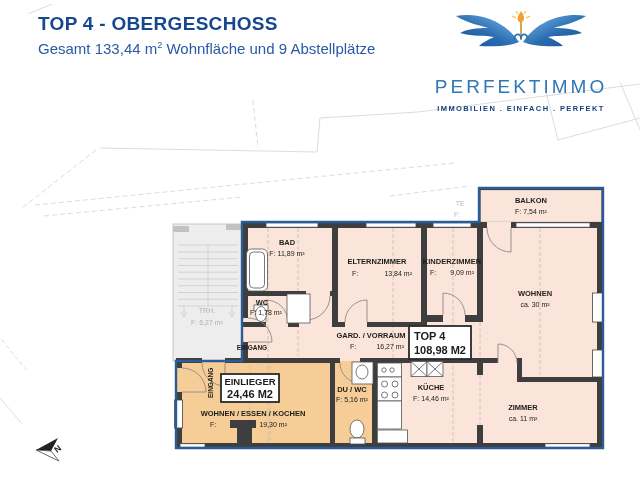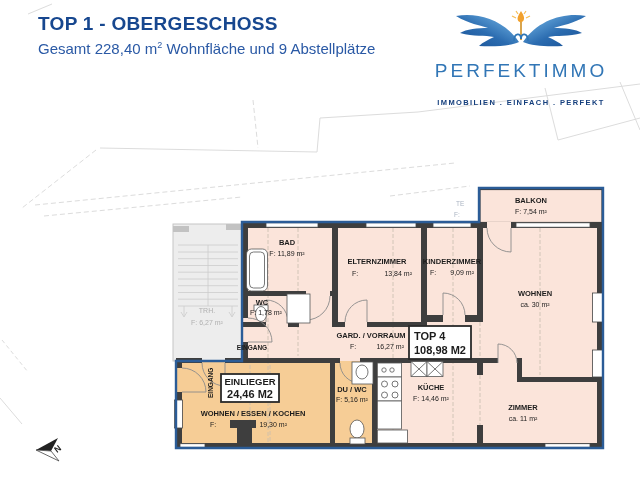--- a/index.html
+++ b/index.html
@@ -4,22 +4,22 @@
 <style>
   html,body{margin:0;padding:0;background:#fff;}
   .page{position:relative;width:640px;height:480px;background:#ffffff;overflow:hidden;
         font-family:"Liberation Sans",sans-serif;}
   .title{position:absolute;left:38px;top:13px;font-size:19px;font-weight:bold;
          color:#17478f;letter-spacing:.3px;}
   .subtitle{position:absolute;left:38px;top:40px;font-size:15px;color:#2a59a5;}
   .subtitle sup{font-size:9px;}
   .logo{position:absolute;right:14px;top:8px;width:210px;text-align:center;}
   .logo svg{display:block;margin:0 auto;}
-  .brand{font-size:19px;color:#3176b6;letter-spacing:3px;margin-top:0;}
-  .tagline{font-size:7.5px;font-weight:bold;color:#153f7d;letter-spacing:1.4px;margin-top:16px;}
+  .brand{font-size:19px;color:#3176b6;letter-spacing:3px;margin-top:16px;}
+  .tagline{font-size:7.5px;font-weight:bold;color:#153f7d;letter-spacing:1.4px;margin-top:6px;}
   .plan{position:absolute;left:0;top:0;}
   text{font-family:"Liberation Sans",sans-serif;fill:#1c1c1c;}
   .rn{font-size:7.5px;font-weight:bold;}
   .ra{font-size:7px;}
   .gray{fill:#b0b0b0;}
   .faint{fill:#aab4c2;font-size:6.5px;}
   .badge1{font-size:11px;font-weight:bold;}
   .badge2{font-size:9.5px;font-weight:bold;}
   .eing{font-size:6.5px;font-weight:bold;}
 </style>
@@ -219,22 +219,22 @@
       <text class="badge1" x="250" y="398" text-anchor="middle">24,46 M2</text>
     </g>
 
     <g>
       <path d="M36,450 L58,438 L51,451 Z" fill="#222222"></path>
       <path d="M36,450 L51,451 L59,461 Z" fill="#ffffff" stroke="#444444" stroke-width="0.8"></path>
       <text font-size="8.5" font-weight="bold" transform="translate(57,453) rotate(-38)">N</text>
     </g>
   </svg>
 
-  <div class="title">TOP 1 - OBERGESCHOSS</div>
-  <div class="subtitle"><span>Gesamt 228,40 m</span><sup>2</sup><span> Wohnfläche und 9 Abstellplätze</span></div>
+  <div class="title">TOP 4 - OBERGESCHOSS</div>
+  <div class="subtitle"><span>Gesamt 133,44 m</span><sup>2</sup><span> Wohnfläche und 9 Abstellplätze</span></div>
 
   <div class="logo">
     <svg width="150" height="52" viewBox="0 0 150 52">
       <defs>
         <linearGradient id="wg" x1="0" y1="0" x2="1" y2="1">
           <stop offset="0" stop-color="#7dbfed"></stop>
           <stop offset="0.55" stop-color="#2b6cb0"></stop>
           <stop offset="1" stop-color="#174f93"></stop>
         </linearGradient>
       </defs>

